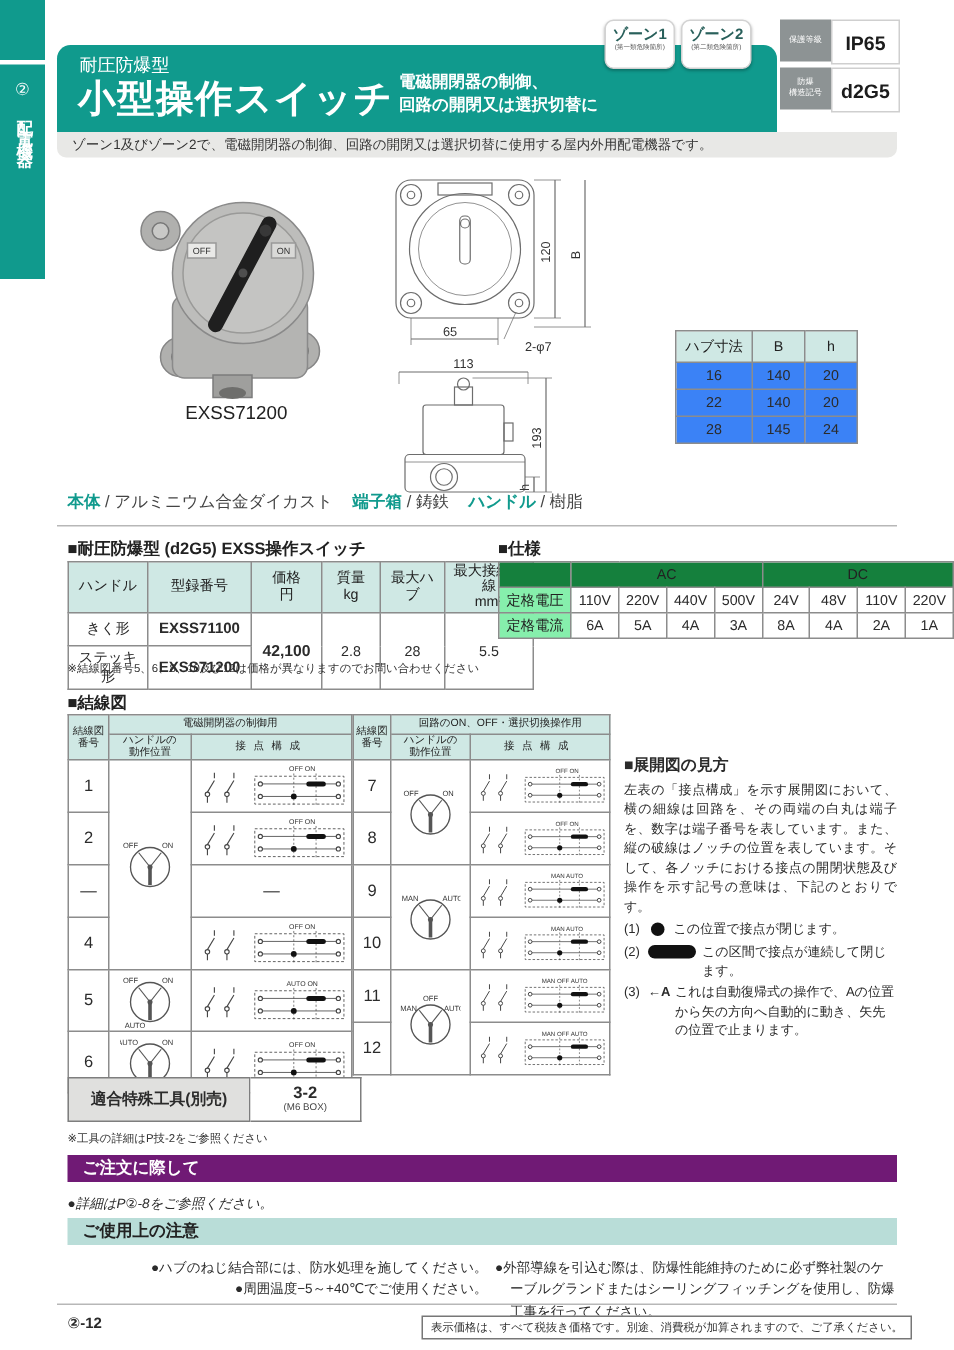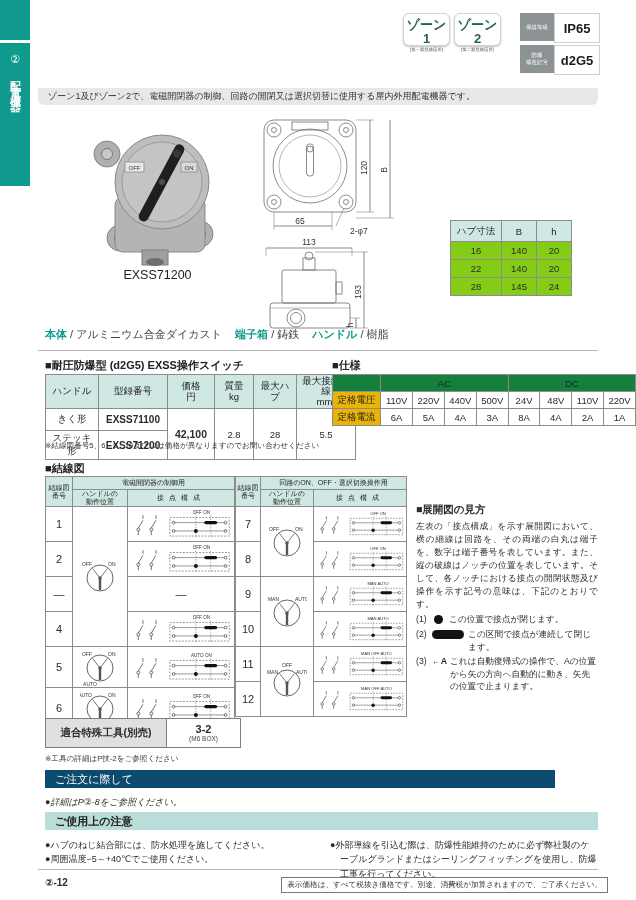--- a/index.html
+++ b/index.html
@@ -18,21 +18,21 @@
   .hdr-box{left:38px;top:30px;width:480px;height:58px;background:#109a8d;border-radius:9px 9px 0 0;color:#fff;}
   .hdr-pre{position:absolute;left:15px;top:5px;font-size:12px;}
   .hdr-title{position:absolute;left:14px;top:19px;font-size:25px;font-weight:bold;letter-spacing:1px;}
   .hdr-sub{position:absolute;left:228px;top:18px;font-size:11px;font-weight:bold;line-height:1.4;}
   .desc-bar{left:38px;top:88px;width:560px;height:17px;background:#e8e8e6;border-radius:0 0 6px 6px;
             font-size:9px;color:#333;line-height:17px;padding-left:10px;box-sizing:border-box;}
 
   
   .zone-badge{width:47px;height:33px;background:#fff;border:1px solid #d2d2d2;border-radius:6px;
               box-shadow:0 1px 2px rgba(0,0,0,.25);text-align:center;box-sizing:border-box;padding-top:4px;}
-  .zone-name{font-size:13px;font-weight:bold;color:#29605b;line-height:1.1;}
+  .zone-name{font-size:10px;font-weight:bold;color:#29605b;line-height:1.1;}
   .zone-sub{font-size:4.6px;color:#555;transform:scale(.95);}
   .spec-badge{display:flex;}
   .sb-label{width:34px;height:28px;background:#8d9394;color:#fff;font-size:5.5px;line-height:1.25;
             display:flex;flex-direction:column;align-items:center;justify-content:center;text-align:center;}
   .sb-value{width:44px;height:28px;background:#fff;border:1px solid #cfcfcf;color:#1c1c1c;
             font-size:13px;font-weight:bold;display:flex;align-items:center;justify-content:center;}
 
   
   .photo-label{left:80px;top:268px;width:155px;text-align:center;font-size:12.5px;color:#222;}
   .materials{left:45px;top:327px;font-size:11px;color:#444;}
@@ -42,34 +42,34 @@
   .divider{left:38px;width:560px;height:0;border-top:1px solid #b7b7b7;}
 
   
   table{border-collapse:collapse;}
   th,td{border:1px solid #8c8c8c;font-size:9.5px;text-align:center;padding:1px 2px;}
   th{background:#cfe8e4;font-weight:normal;color:#222;}
 
   .htable{left:450px;top:220px;}
   .htable th{width:30px;height:18px;}
   .htable th:first-child{width:46px;}
-  .htable td{height:15px;background:#84cc16;}
+  .htable td{height:15px;background:#3b82f6;}
 
   .sec-title{font-size:11px;font-weight:bold;color:#222;text-align:right;}
   .ptable td{height:19px;background:#fff;text-align:center;}
   .ptable .head th{height:26px;line-height:1.1;}
   .ptable .model{font-weight:bold;font-size:10px;}
   .ptable .price{font-weight:bold;font-size:10.5px;}
   .small-note{font-size:7.6px;color:#333;line-height:1.45;}
 
   .stable th,.stable td{height:14px;}
   .stable td{background:#fff;width:27px;}
   .stable .h1 th{background:#15803d;}
   .stable .corner{background:#cfe8e4;width:44px;}
-  .stable .rowlab{background:#eab308;width:44px;text-align:center;}
+  .stable .rowlab{background:#86efac;width:44px;text-align:center;}
 
   
   .wtable th{font-size:7px;line-height:1.15;padding:0;}
   .wtable .hrow{height:13px;}
   .wtable td{background:#fff;padding:0;}
   .wtable tr.body{height:35px;}
   .wno{font-size:11px;width:26px;}
   .wgroup{font-size:7.5px;}
   .wcontact-h{letter-spacing:5px;font-size:7.5px;}
   .wdial-cell{width:54px;}
@@ -92,26 +92,26 @@
   
   .toolbox{left:45px;top:718px;display:flex;}
   .tool-label{width:122px;height:30px;background:#e0e0de;border:1px solid #7e7e7e;
               display:flex;align-items:center;justify-content:center;font-size:10.5px;font-weight:bold;box-sizing:border-box;}
   .tool-value{width:74px;height:30px;background:#fff;border:1px solid #7e7e7e;border-left:none;
               display:flex;flex-direction:column;align-items:center;justify-content:center;box-sizing:border-box;}
   .tv-main{font-size:11px;font-weight:bold;line-height:1;}
   .tv-sub{font-size:6.5px;color:#444;}
 
   
-  .order-bar{left:45px;top:770px;width:510px;height:18px;background:#0c4a6e;color:#fff;
-             font-size:11px;font-weight:normal;line-height:18px;padding-left:10px;box-sizing:border-box;}
+  .order-bar{left:45px;top:770px;width:553px;height:18px;background:#701a75;color:#fff;
+             font-size:11px;font-weight:bold;line-height:18px;padding-left:10px;box-sizing:border-box;}
   .order-bullet{left:45px;top:796px;font-size:9px;font-style:italic;}
   .caution-bar{left:45px;top:812px;width:553px;height:18px;background:#b9ddd8;color:#222;
                font-size:11px;font-weight:bold;line-height:18px;padding-left:10px;box-sizing:border-box;}
-  .caution-left{left:45px;top:838px;width:280px;font-size:9px;line-height:1.6;}
+  .caution-left{left:45px;top:838px;width:280px;font-size:9px;line-height:1.6;text-align:right;}
   .caution-right{left:330px;top:838px;width:268px;font-size:9px;line-height:1.6;
                  padding-left:10px;text-indent:-10px;box-sizing:border-box;}
 
   
   .page-num{left:45px;top:877px;font-size:10px;font-weight:bold;}
   .price-note{right:28px;top:877px;border:1px solid #777;padding:2px 5px;font-size:7.6px;color:#333;background:#fff;}
 
   svg text{font-family:"Liberation Sans",sans-serif;}
 </style>
 </head>
@@ -151,20 +151,28 @@
       </g>
     </defs>
   </svg>
 
   <div class="abs side-top"></div>
   <div class="abs side-block">
     <div class="side-index">②</div>
     <div class="side-label">配電機器</div>
   </div>
 
+  <div class="abs hdr-box">
+    <div class="hdr-pre">耐圧防爆型</div>
+    <div class="hdr-title">小型操作スイッチ</div>
+    <div class="hdr-sub">
+      <div>電磁開閉器の制御、</div>
+      <div>回路の開閉又は選択切替に</div>
+    </div>
+  </div>
   <div class="abs desc-bar">ゾーン1及びゾーン2で、電磁開閉器の制御、回路の開閉又は選択切替に使用する屋内外用配電機器です。</div>
 
   <div class="abs zone-badge" style="left:403px;top:13px;">
     <div class="zone-name">ゾーン1</div>
     <div class="zone-sub">(第一類危険箇所)</div>
   </div>
   <div class="abs zone-badge" style="left:454px;top:13px;">
     <div class="zone-name">ゾーン2</div>
     <div class="zone-sub">(第二類危険箇所)</div>
   </div>

